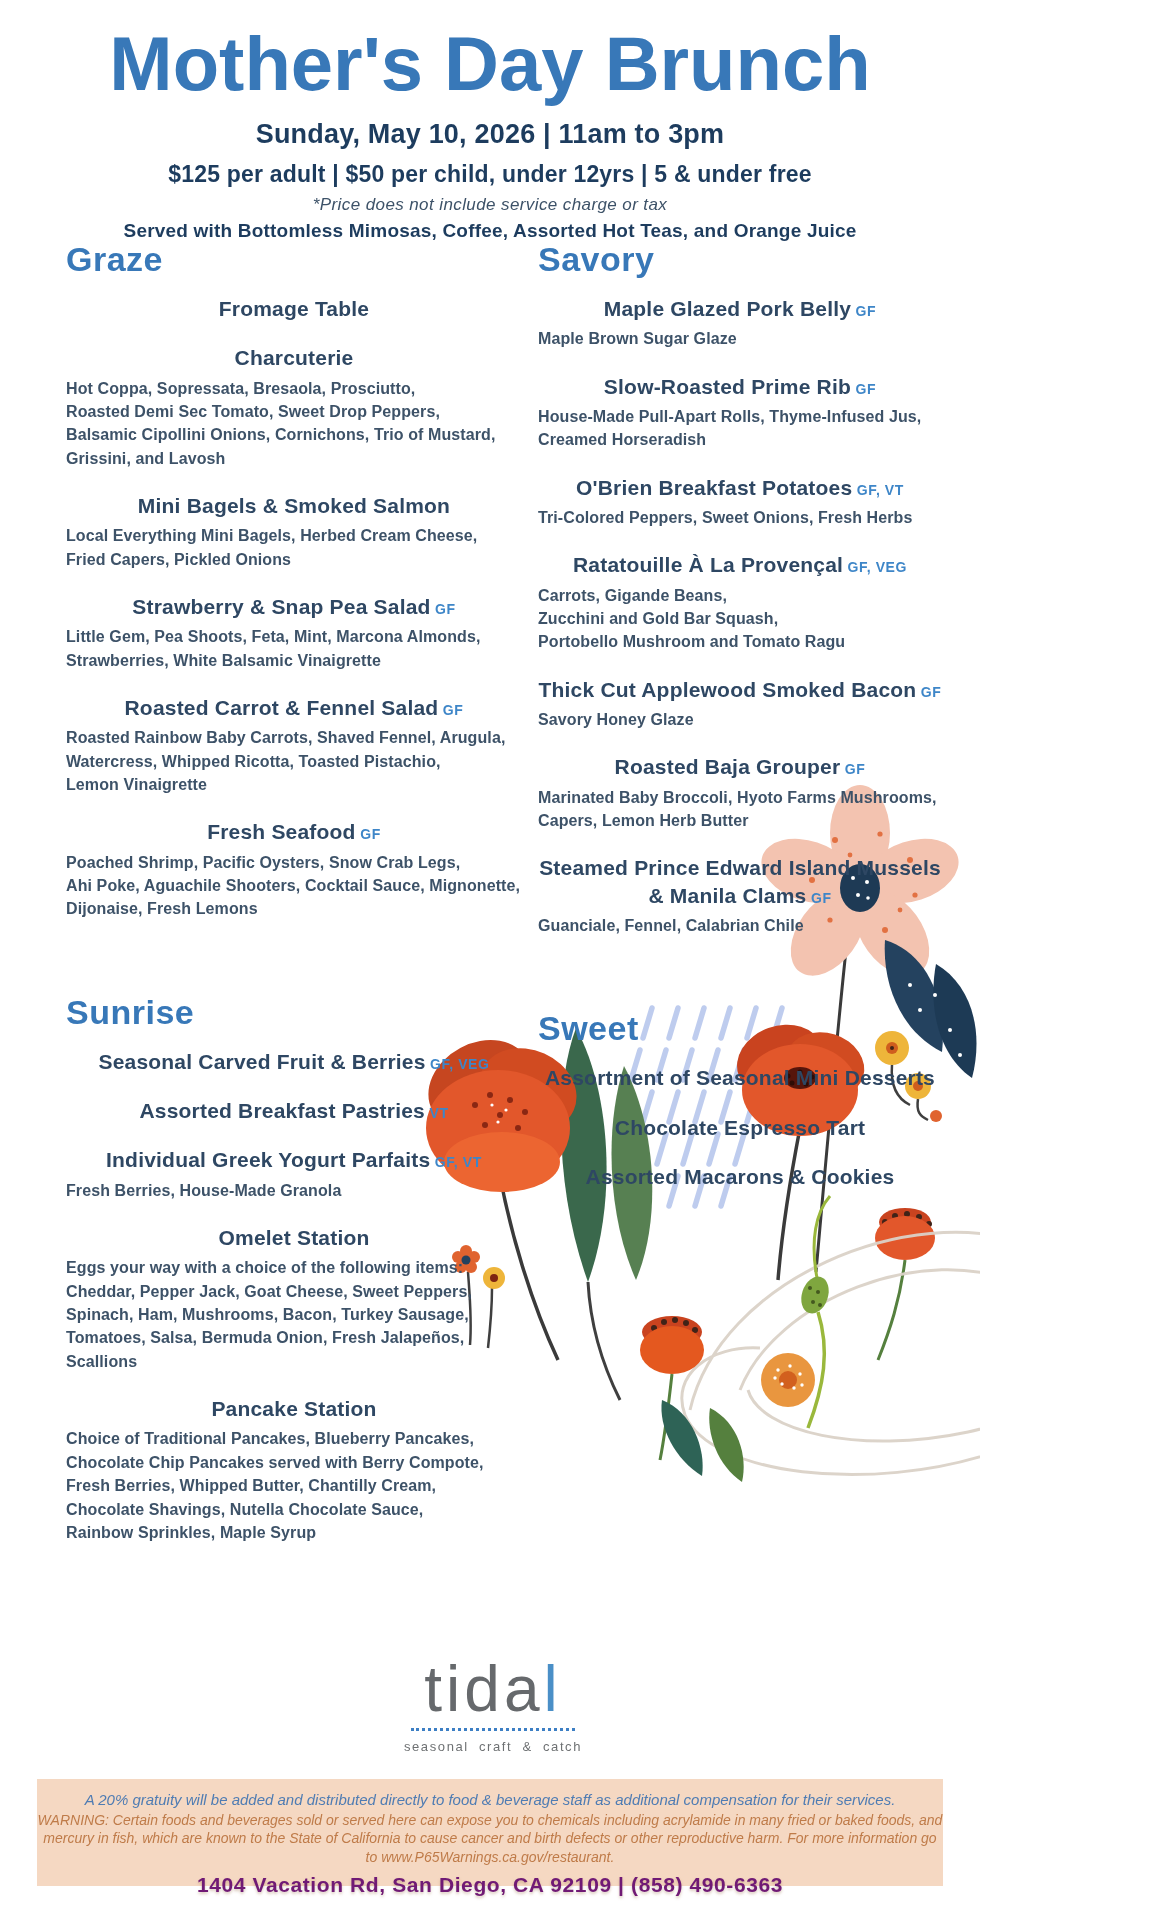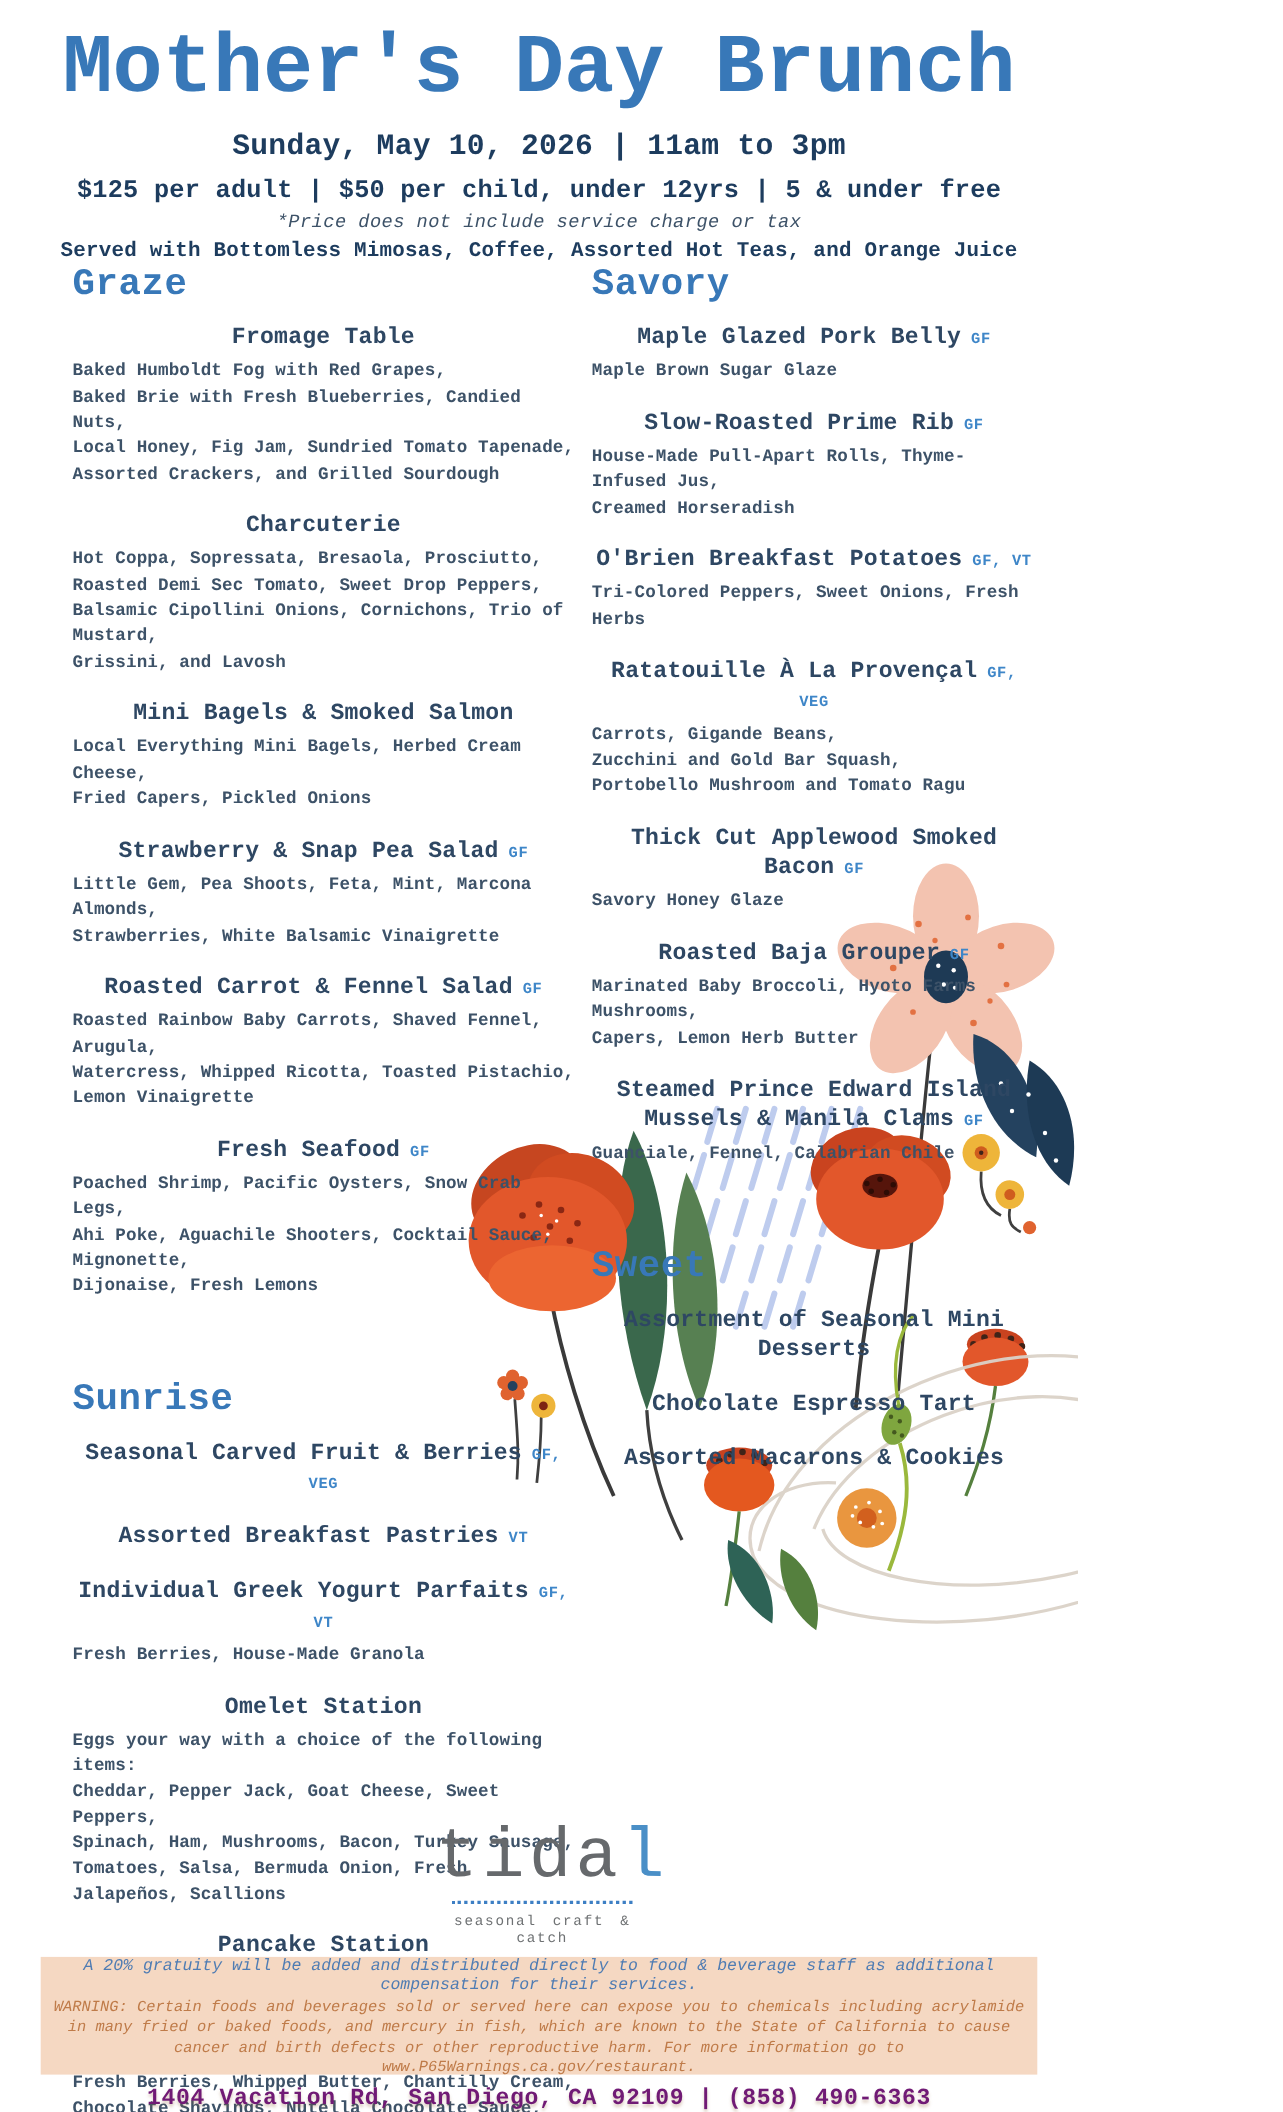--- a/index.html
+++ b/index.html
@@ -1,19 +1,19 @@
 <!DOCTYPE html>
 <html lang="en"><head>
 <meta charset="utf-8">
 <style>
   * { margin:0; padding:0; box-sizing:border-box; }
   html,body { background:#ffffff; }
   .page {
     position:relative; width:980px; height:1920px; background:#ffffff;
-    overflow:hidden; font-family:Liberation Mono, monospace;
+    overflow:hidden; font-family:Liberation Sans, sans-serif;
   }
   
   .menu-header { position:absolute; top:24px; left:0; right:0; text-align:center; z-index:1; }
   .title { font-size:76px; font-weight:700; color:#3878b8; line-height:1.04; margin-bottom:16px; }
   .datetime { font-size:27px; font-weight:700; color:#1d3c5e; margin-bottom:11px; letter-spacing:.2px; }
   .pricing  { font-size:23px; font-weight:700; color:#1d3c5e; margin-bottom:7px; letter-spacing:.2px; }
   .price-note { font-size:17px; font-style:italic; font-weight:400; color:#3d5268; margin-bottom:5px; letter-spacing:.4px; }
   .included { font-size:19px; font-weight:700; color:#1d3c5e; letter-spacing:.2px; }
   
   .col { position:absolute; top:240px; z-index:1; }
@@ -27,21 +27,21 @@
   .item-desc { font-size:16px; font-weight:700; color:#3d5268; line-height:1.46; white-space:pre-line; letter-spacing:.1px; }
   
   .logo { position:absolute; left:396px; top:1656px; width:194px; text-align:center; z-index:2; }
   .logo-word { font-size:64px; font-weight:300; color:#66696c; letter-spacing:4px; line-height:1.05; }
   .logo-accent { color:#4a8fc7; }
   .logo-rule { border-top:3px dotted #3d7fc4; width:164px; margin:5px auto 8px; }
   .logo-tagline { font-size:13px; color:#6e7173; letter-spacing:1.6px; word-spacing:5px; }
   
   .footer {
     position:absolute; left:37px; right:37px; top:1779px; height:107px;
-    background:#f5d8c2; z-index:2; text-align:center; 
+    background:#f5d8c2; z-index:2; text-align:center; padding-top:12px;
   }
   .gratuity { font-size:15px; font-style:italic; color:#4f7cb3; margin-bottom:3px; }
   .warning  { font-size:14px; font-style:italic; color:#bf7b49; line-height:1.32; max-width:1044px; margin:0 auto 7px;text-align:center; }
   .address  { font-size:21px; font-weight:700; color:#701a75; letter-spacing:.6px; text-shadow:0 2px 3px rgba(150,100,60,.35); }
   
   .decor { position:absolute; left:380px; top:760px; width:786px; height:1160px; z-index:0; }
 </style>
 </head>
 <body>
 
@@ -242,24 +242,20 @@
     <div class="pricing">$125 per adult | $50 per child, under 12yrs | 5 &amp; under free</div>
     <div class="price-note">*Price does not include service charge or tax</div>
     <div class="included">Served with Bottomless Mimosas, Coffee, Assorted Hot Teas, and Orange Juice</div>
   </header>
 
   <div class="col col-left">
       <section class="menu-section">
         <h2 class="section-title">Graze</h2>
         <div class="menu-item">
           <h3 class="item-name">Fromage Table</h3>
-          <p class="item-desc">Baked Humboldt Fog with Red Grapes,
-Baked Brie with Fresh Blueberries, Candied Nuts,
-Local Honey, Fig Jam, Sundried Tomato Tapenade,
-Assorted Crackers, and Grilled Sourdough</p>
         </div>
         <div class="menu-item">
           <h3 class="item-name">Charcuterie</h3>
           <p class="item-desc">Hot Coppa, Sopressata, Bresaola, Prosciutto,
 Roasted Demi Sec Tomato, Sweet Drop Peppers,
 Balsamic Cipollini Onions, Cornichons, Trio of Mustard,
 Grissini, and Lavosh</p>
         </div>
         <div class="menu-item">
           <h3 class="item-name">Mini Bagels &amp; Smoked Salmon</h3>

